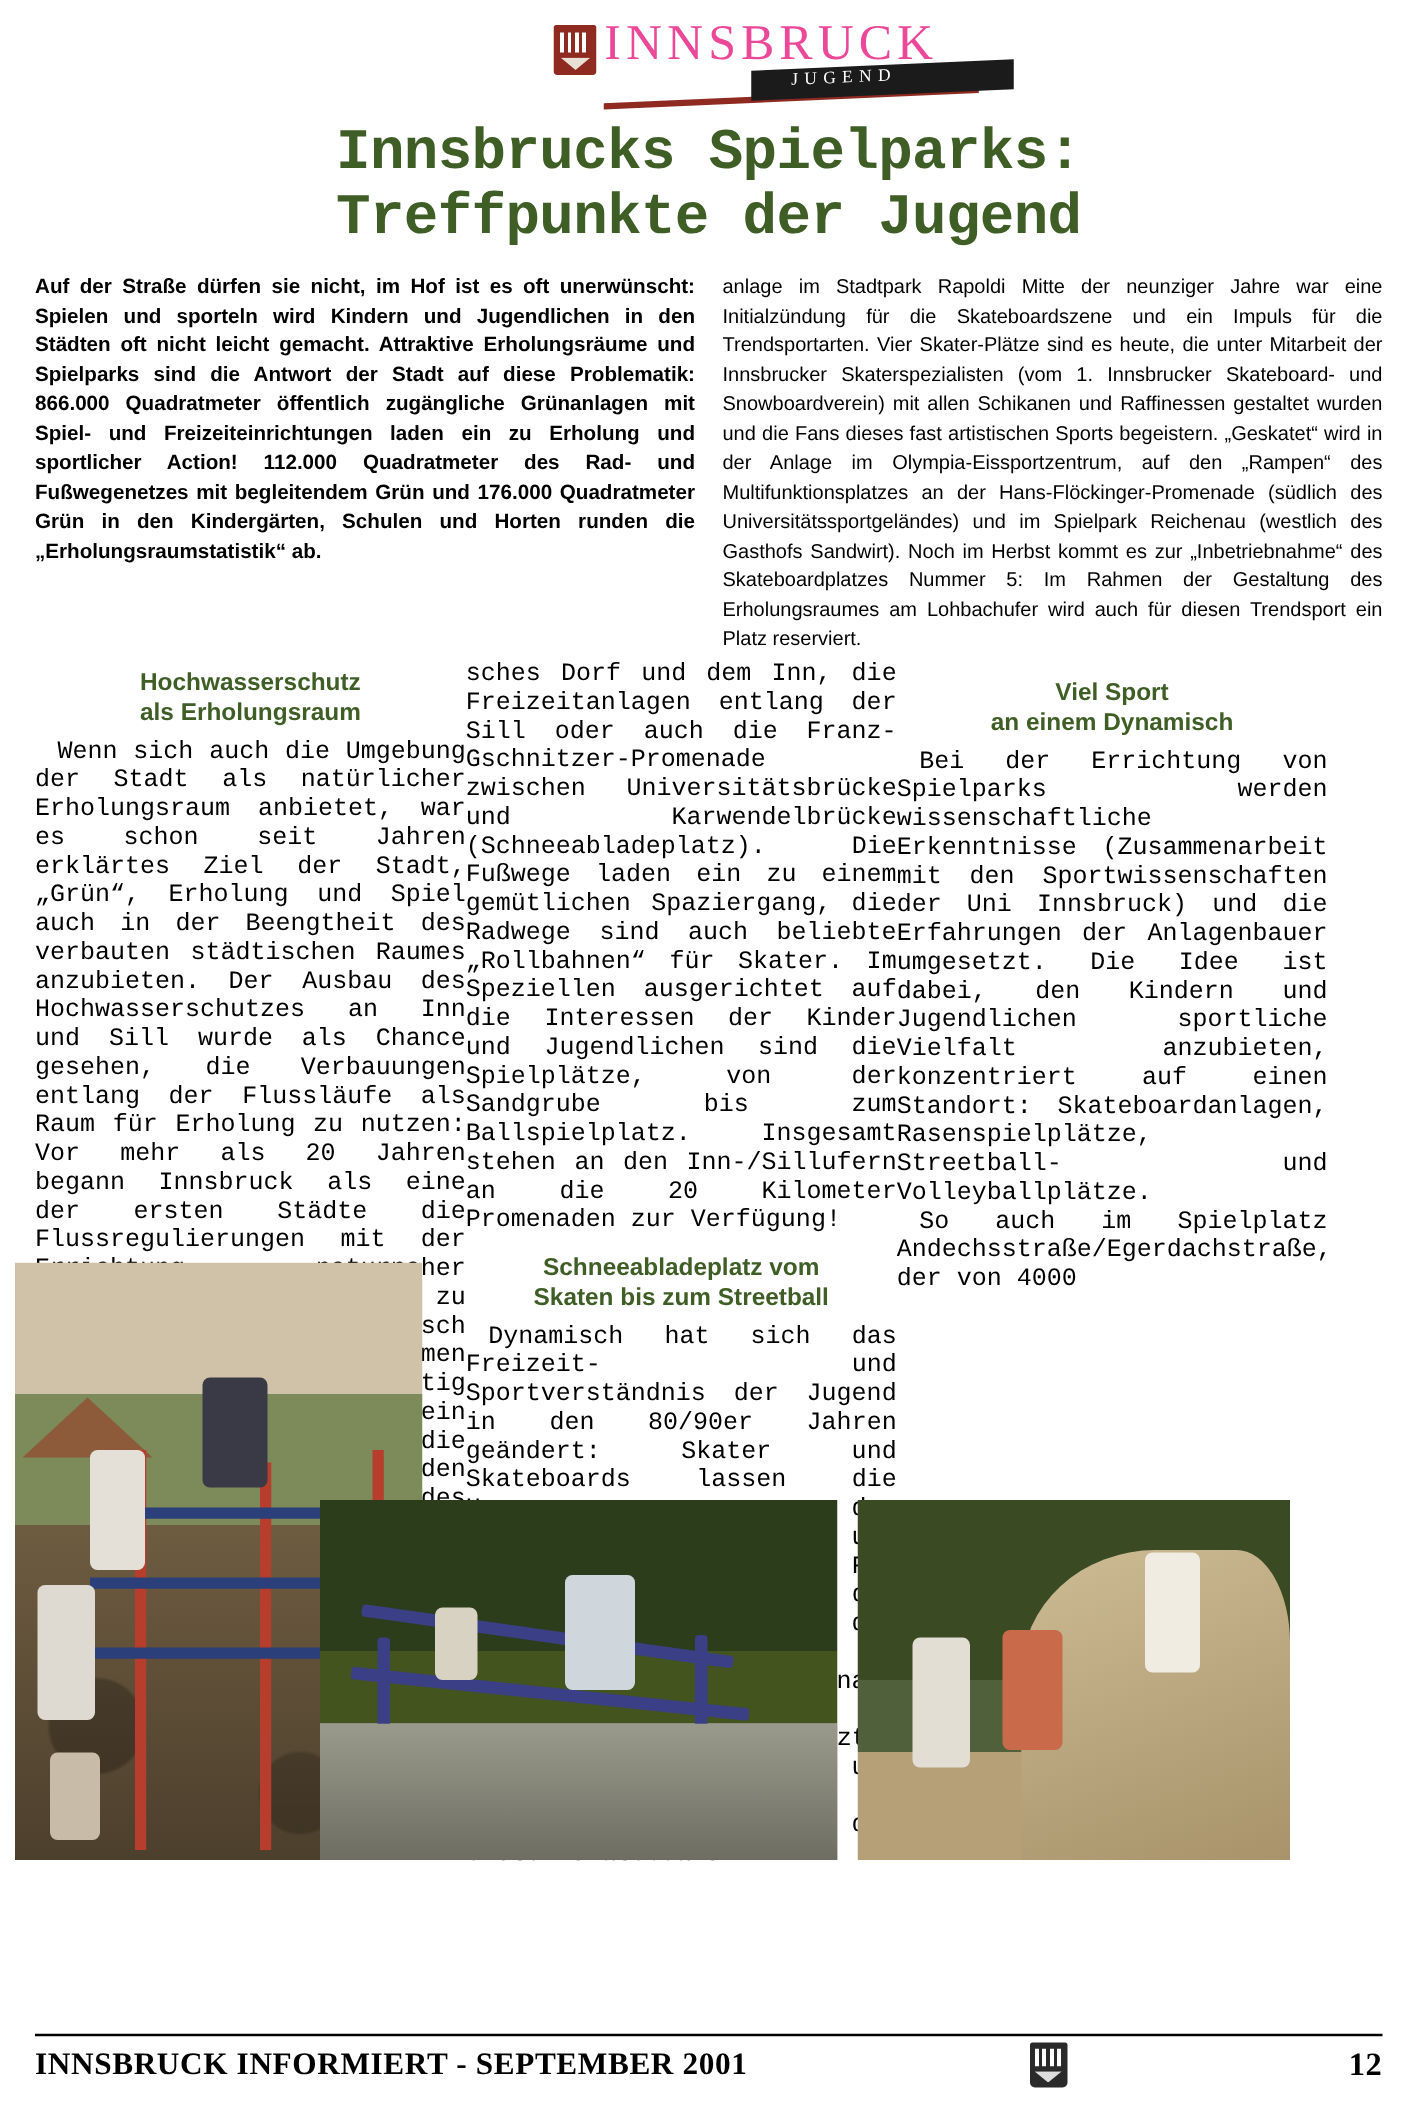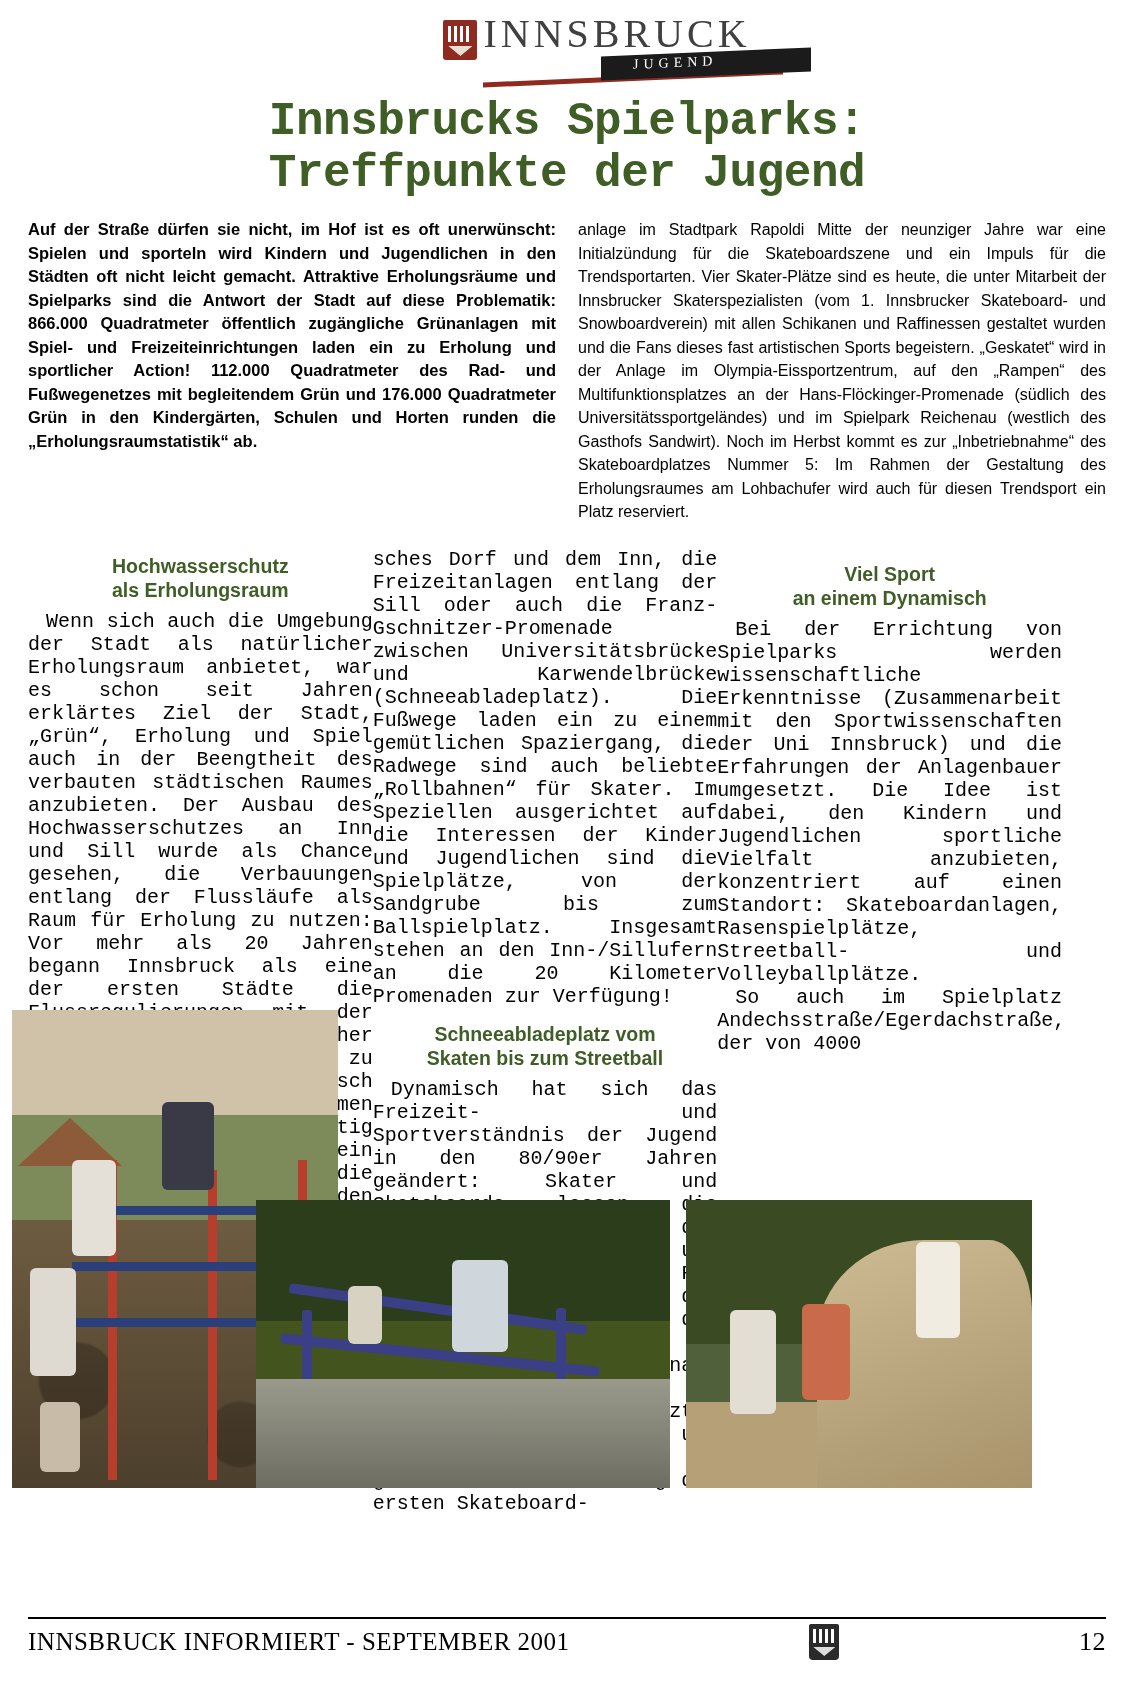--- a/index.html
+++ b/index.html
@@ -59,21 +59,21 @@
     position: absolute;
     left: 5px; bottom: 4px;
     width: 24px; height: 10px;
     background: #e8e0d4;
     clip-path: polygon(0 0, 100% 0, 50% 100%);
   }
   .wordmark {
     font-family: "Liberation Serif", serif;
     font-size: 40px;
     letter-spacing: 4px;
-    color: #404040;
+    color: #ec4899;
     line-height: 44px;
     font-weight: 400;
   }
   .subword-wrap {
     position: relative;
     margin-top: -6px;
     height: 30px;
   }
   .subword-bar {
     position: absolute;
@@ -118,21 +118,21 @@
   }
 
   
   .lead {
     display: flex;
     gap: 22px;
     font-size: 16.5px;
     font-weight: bold;
     line-height: 23.5px;
     text-align: justify;
-    margin-bottom: 24px;
+    margin-bottom: 4px;
   }
   .lead-col { width: 50%; }
   .lead-col.right { font-weight: normal; font-size: 16px; }
 
   
   .cols {
     display: flex;
     align-items: flex-start;
   }
   .col { width: calc((100% - 44px) / 3); }
@@ -242,29 +242,30 @@
     width:62%; height:86%;
     background: linear-gradient(160deg,#cdbb93,#a8936b);
     border-radius: 50% 20% 0 0 / 40% 30% 0 0;
   }
 
   
   .footer {
     position: absolute;
     left: 28px;
     right: 28px;
-    bottom: 32px;
+    bottom: 22px;
     height: 46px;
     border-top: 2px solid #000;
     display: flex;
     align-items: center;
     justify-content: space-between;
     font-family: "Liberation Serif", serif;
     font-size: 25px;
     letter-spacing: 0.5px;
+    font-weight: bold;
   }
   .footer-crest {
     width: 30px; height: 36px;
     background: #2a2a2a;
     position: relative;
     border-radius: 2px 2px 4px 4px;
   }
   .footer-crest:before{
     content:"";
     position:absolute; left:4px; top:5px;

